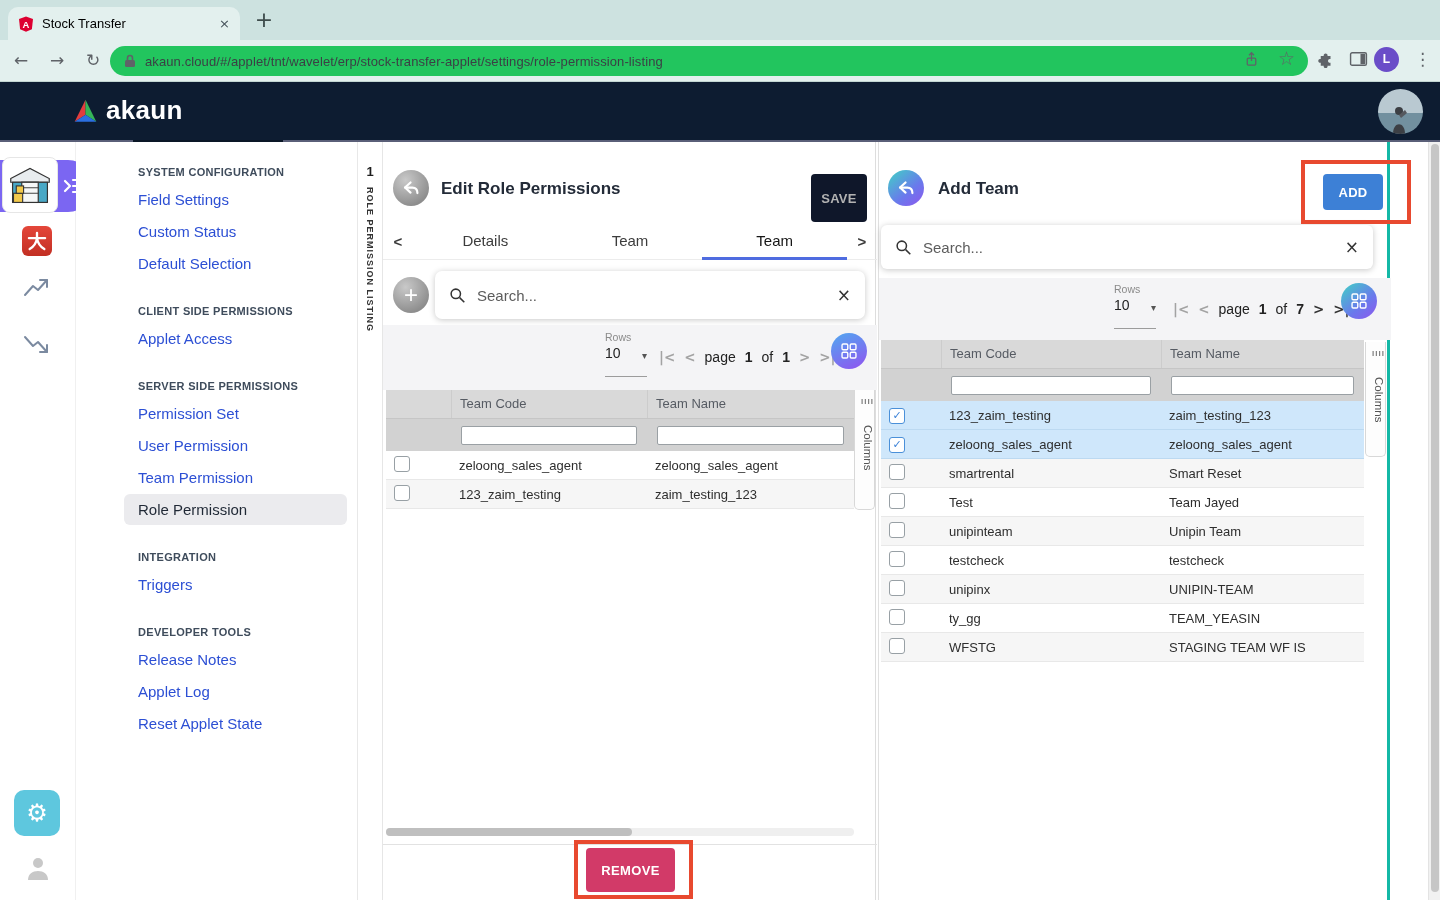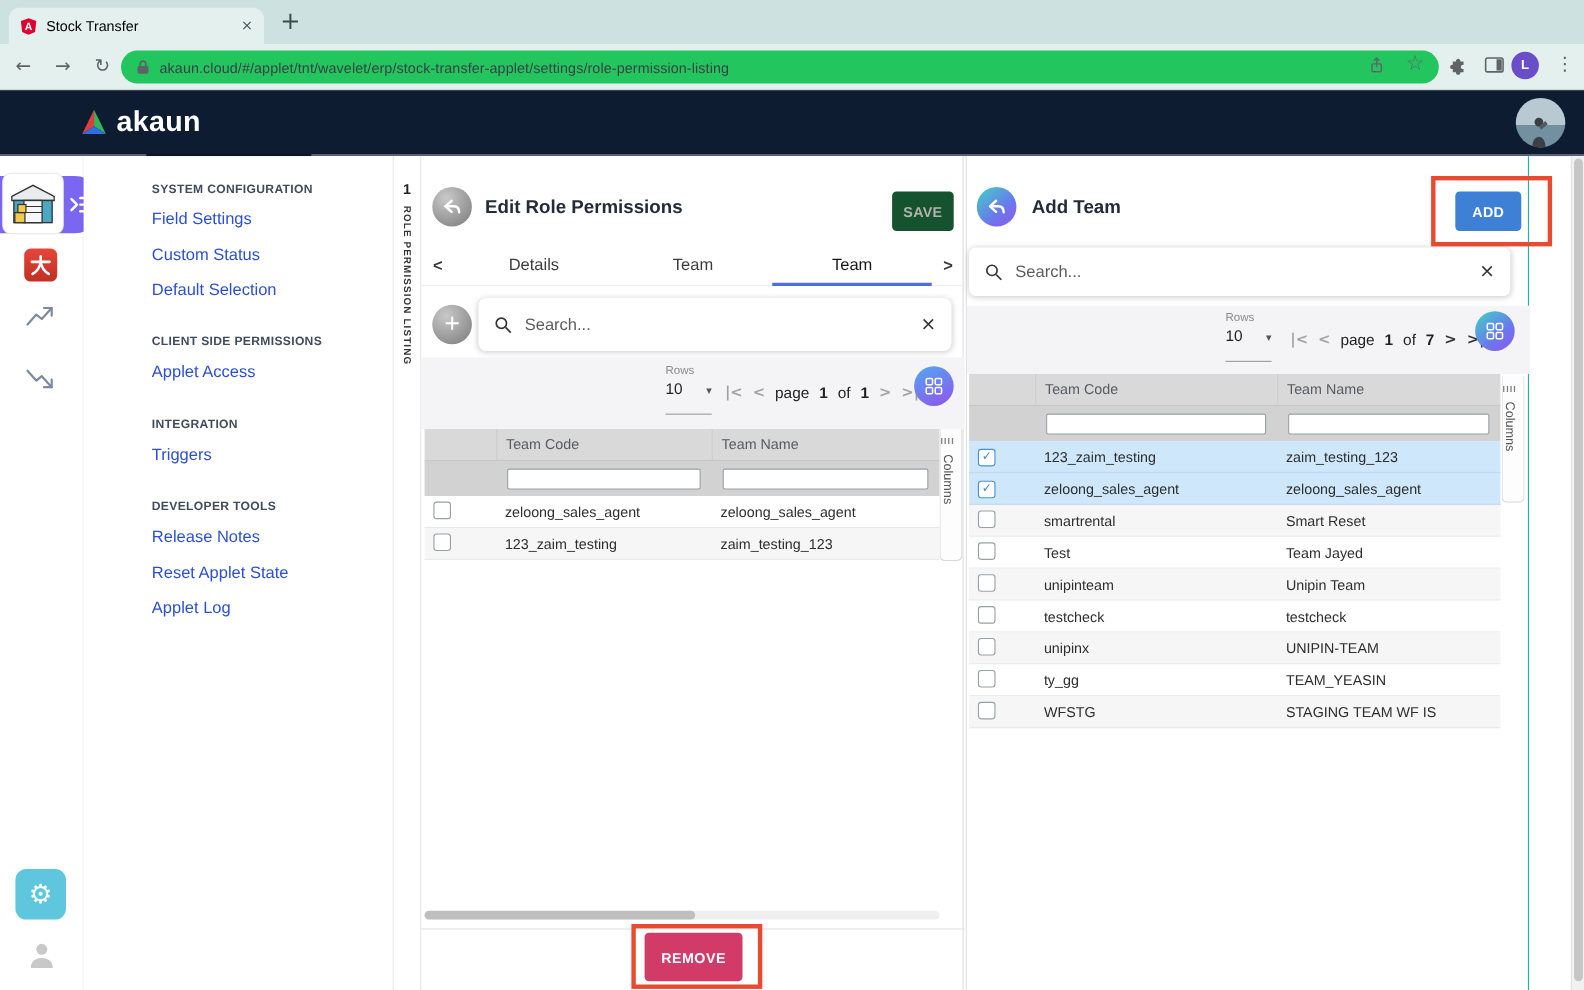--- a/index.html
+++ b/index.html
@@ -92,42 +92,42 @@
                 background:#fff;outline:none;font-family:"Liberation Sans",sans-serif;}
   .tbl-row{height:28px;font-size:13px;color:#2e2e2e;border-bottom:1px solid #e8e8e8;background:#fff;cursor:pointer;}
   .tbl-row.alt{background:#f6f6f6;}
   .tbl-row.sel-row{background:#cfe7fb;border-bottom:1px solid #bcd9f1;}
   .tbl-row .cell{padding-left:8px;overflow:hidden;white-space:nowrap;}
   .cb{width:16px;height:16px;border:1.5px solid #98a0a5;border-radius:3px;background:#fff;margin-left:8px;
       display:inline-block;box-sizing:border-box;text-align:center;line-height:12px;font-size:11px;color:transparent;}
   .cb.on{border-color:#4a90d9;color:#3b82d8;}
 
   .colstrip{background:#fdfdfd;border:1px solid #d8d8d8;border-top:none;border-radius:0 0 5px 5px;
-            display:flex;flex-direction:column;align-items:flex-start;padding-top:7px;gap:7px;box-sizing:border-box;cursor:pointer;}
+            display:flex;flex-direction:column;align-items:flex-end;padding-top:7px;gap:19px;box-sizing:border-box;cursor:pointer;}
   .colbars{font-size:8px;font-weight:bold;color:#7d7d7d;letter-spacing:1px;}
   .collabel{writing-mode:vertical-rl;font-size:11.5px;color:#555;}
 
   
   .ep{left:382px;top:0;width:494px;height:758px;border-left:1px solid #e6e6e6;border-right:1px solid #dddddd;}
   .ep-tabs{left:0;top:82px;width:494px;height:36px;border-bottom:1px solid #ececec;display:flex;align-items:center;box-sizing:border-box;}
   .tabchev{width:30px;text-align:center;font-size:15px;color:#3b3b3b;font-weight:600;cursor:pointer;}
   .tabsrow{flex:1;display:flex;height:36px;}
   .tab{flex:1;text-align:center;font-size:15px;color:#3c3c3c;line-height:34px;cursor:pointer;}
   .tab.active{color:#161616;box-shadow:inset 0 -3px 0 #4f6ce0;}
-  .savebtn{left:428px;top:32px;width:56px;height:36px;background:#14532d;color:#b2b2b2;font-size:13px;font-weight:bold;
+  .savebtn{left:428px;top:32px;width:56px;height:48px;background:#0f172a;color:#b2b2b2;font-size:13px;font-weight:bold;
            border-radius:4px;display:flex;align-items:center;justify-content:center;letter-spacing:.3px;}
   .hscroll{left:3px;top:686px;width:468px;height:8px;background:#efefef;border-radius:4px;}
   .hthumb{width:246px;height:8px;background:#bfbfbf;border-radius:4px;}
   .ep-bottom{left:0;top:702px;width:494px;border-top:1px solid #e2e2e2;}
   .removebtn{left:203px;top:706px;width:89px;height:44px;background:#d23a68;color:#fff;font-size:13px;font-weight:bold;
              border-radius:4px;display:flex;align-items:center;justify-content:center;letter-spacing:.4px;z-index:3;cursor:pointer;}
   .hl-box{border:4px solid #e8492f;box-sizing:border-box;z-index:2;}
 
   
-  .ap{left:878px;top:0;width:512px;height:758px;border-left:1px solid #e0e0e0;border-right:1px solid #14b8a6;}
+  .ap{left:878px;top:0;width:512px;height:758px;border-left:1px solid #e0e0e0;border-right:3px solid #14b8a6;}
   .addbtn{left:444px;top:32px;width:60px;height:36px;background:#3d80d6;color:#fff;font-size:13px;font-weight:bold;
           border-radius:4px;display:flex;align-items:center;justify-content:center;letter-spacing:.3px;cursor:pointer;z-index:3;}
 
   .pagescroll{left:1428px;top:0;width:12px;height:758px;background:#f1f1f1;border-left:1px solid #e3e3e3;box-sizing:border-box;}
   .pagescroll .thumb{margin:2px auto 0;width:8px;height:748px;background:#c6c6c6;border-radius:4px;}
 </style>
 </head>
 <body>
 
 <div id="stage">
@@ -256,28 +256,35 @@
           <div class="sb-header">SYSTEM CONFIGURATION</div>
           <div class="sb-item">Field Settings</div>
           <div class="sb-item">Custom Status</div>
           <div class="sb-item">Default Selection</div>
         </div>
         <div class="sb-group">
           <div class="sb-header">CLIENT SIDE PERMISSIONS</div>
           <div class="sb-item">Applet Access</div>
         </div>
         <div class="sb-group">
+          <div class="sb-header">SERVER SIDE PERMISSIONS</div>
+          <div class="sb-item">Permission Set</div>
+          <div class="sb-item">User Permission</div>
+          <div class="sb-item">Team Permission</div>
+          <div class="sb-item selected">Role Permission</div>
+        </div>
+        <div class="sb-group">
           <div class="sb-header">INTEGRATION</div>
           <div class="sb-item">Triggers</div>
         </div>
         <div class="sb-group">
           <div class="sb-header">DEVELOPER TOOLS</div>
           <div class="sb-item">Release Notes</div>
+          <div class="sb-item">Applet Log</div>
           <div class="sb-item">Reset Applet State</div>
-          <div class="sb-item">Applet Log</div>
         </div>
       </div>
 
     <div class="abs vstrip">
       <div class="vnum">1</div>
       <span class="vlabel">ROLE PERMISSION LISTING</span>
     </div>
 
     <div class="abs panel ep">
       <div class="abs circle36 sphere-gray" style="left:10px;top:28px;">

